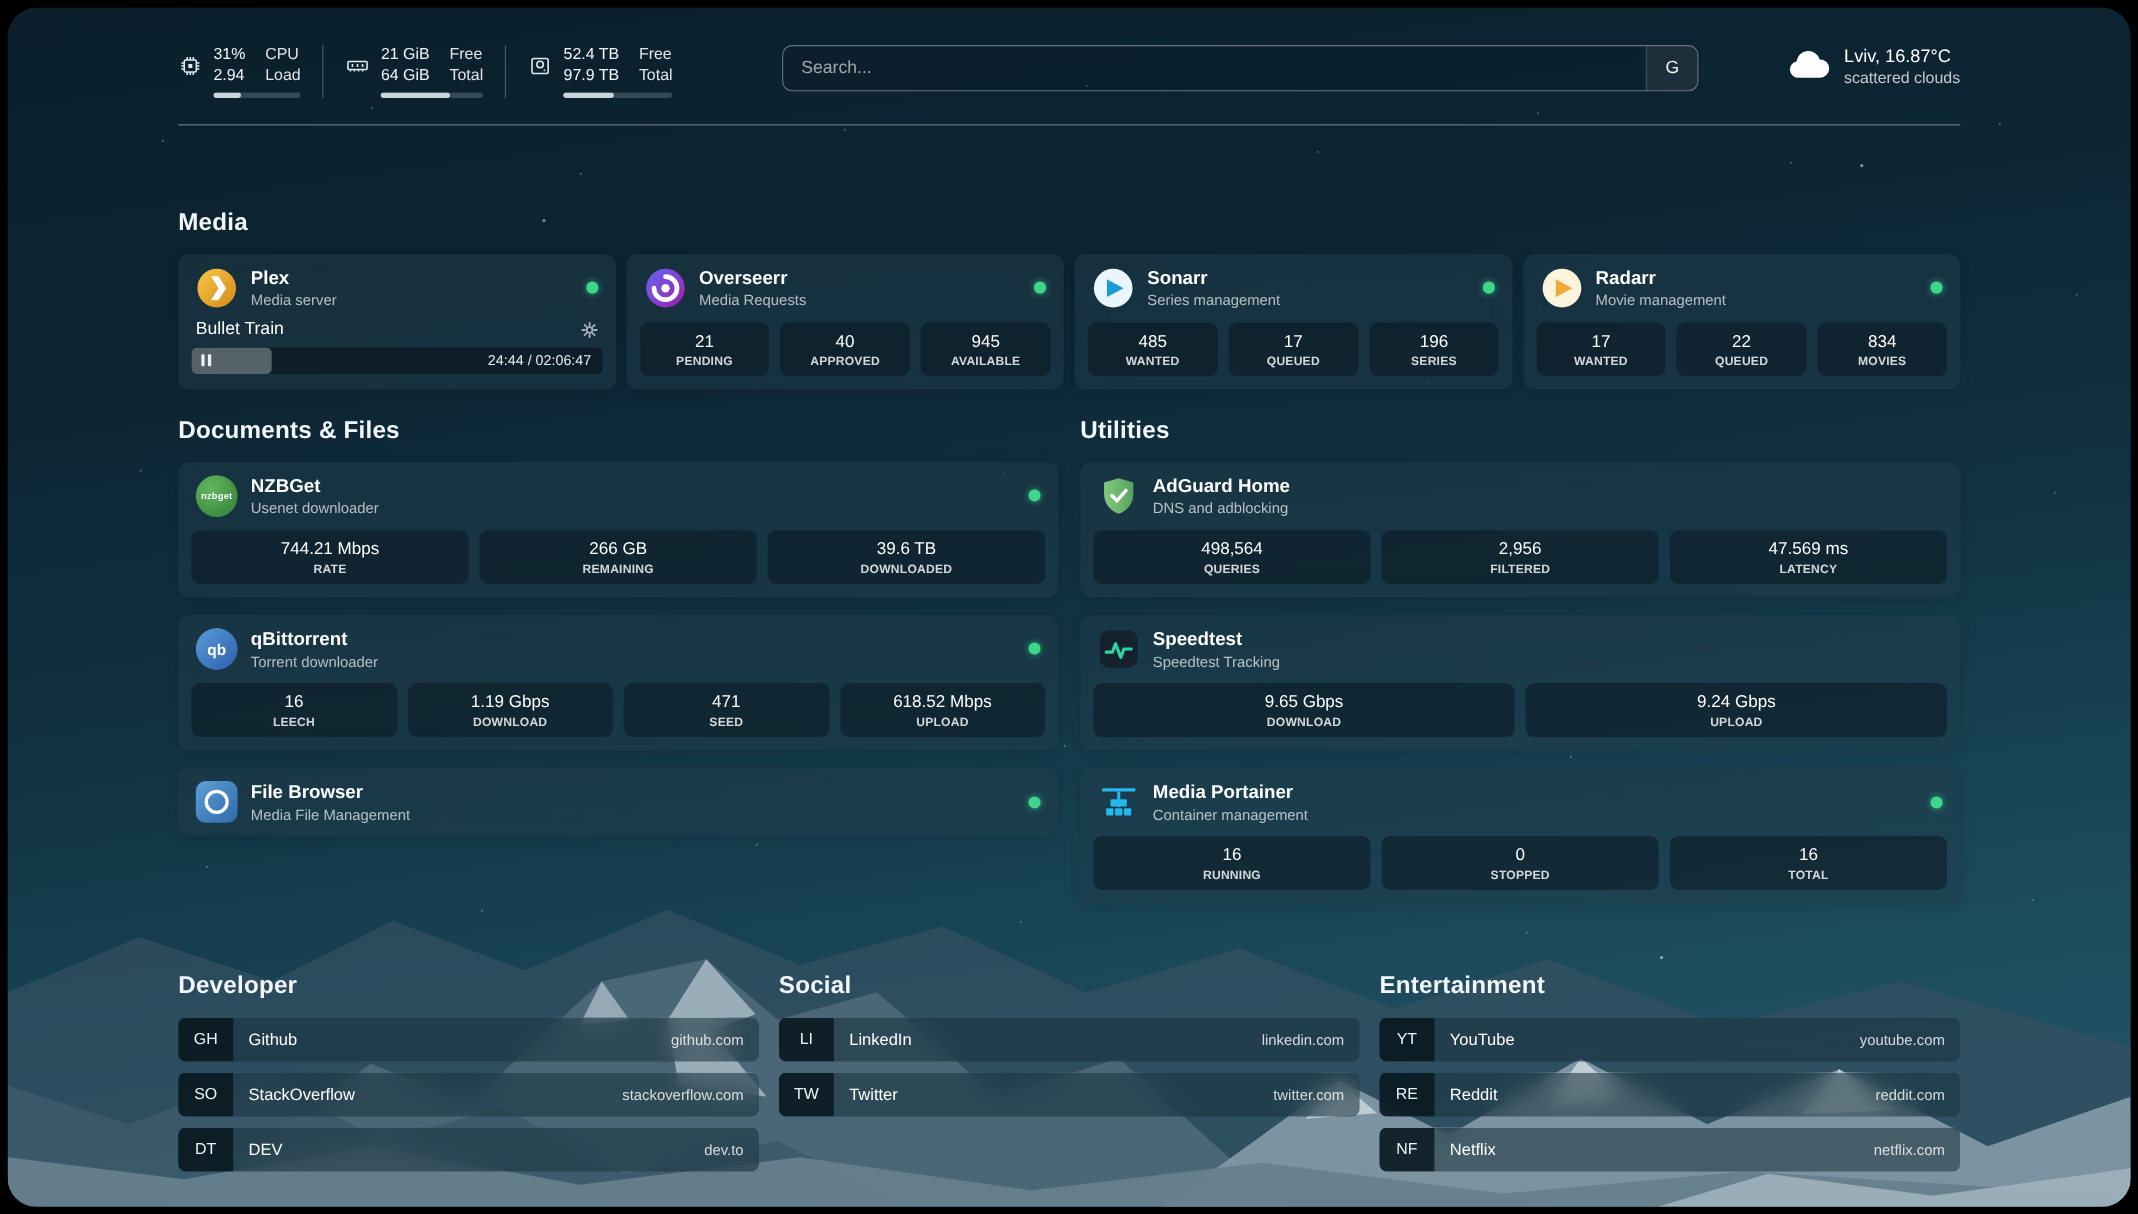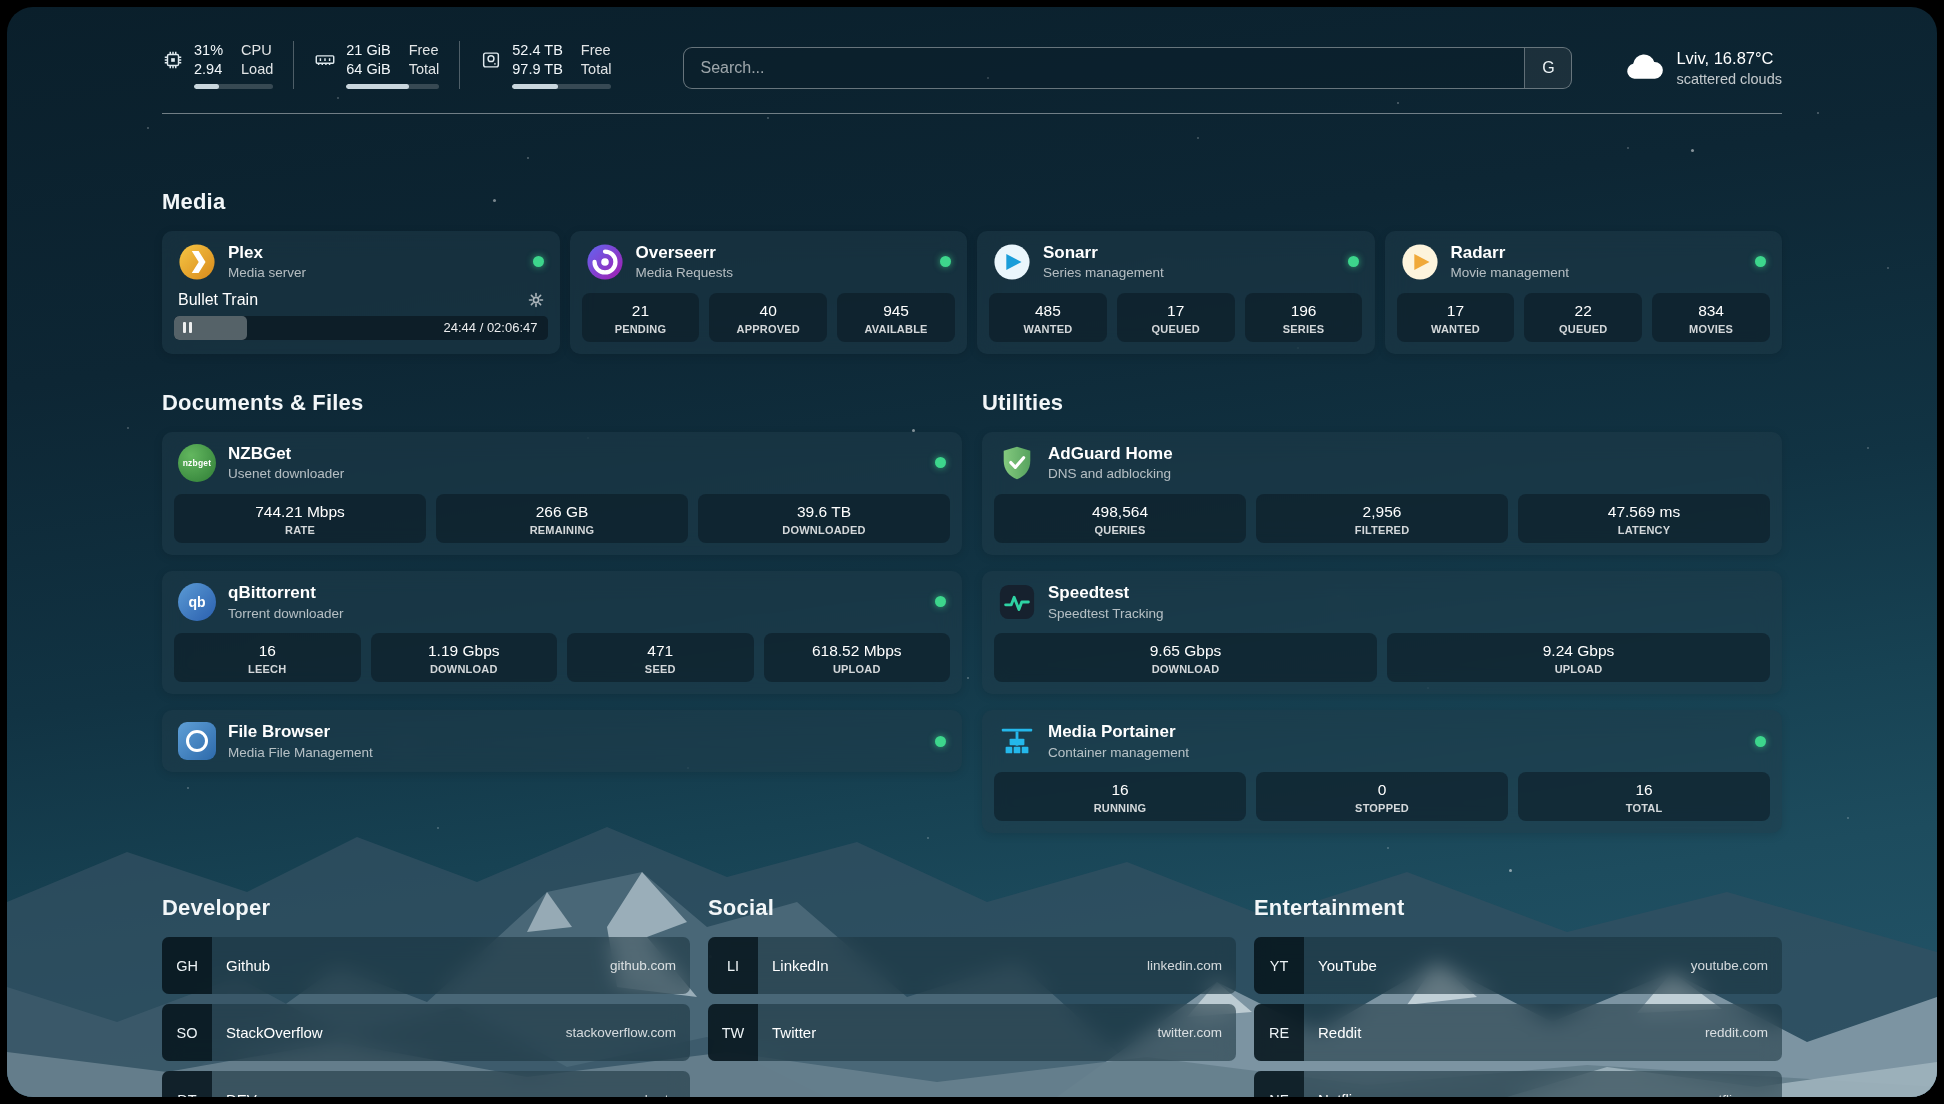--- a/index.html
+++ b/index.html
@@ -30,21 +30,21 @@
     1380px 840px rgba(255,255,255,.25), 1600px 770px rgba(255,255,255,.3), 1840px 810px rgba(255,255,255,.25); }
   .snow2 { width:3px; height:3px; box-shadow:
     396px 736px rgba(255,255,255,.6), 1684px 142px rgba(255,255,255,.5), 905px 422px rgba(255,255,255,.5),
     262px 642px rgba(255,255,255,.55), 1502px 862px rgba(255,255,255,.5), 702px 948px rgba(255,255,255,.5),
     1152px 262px rgba(255,255,255,.5), 486px 192px rgba(255,255,255,.45), 1330px 588px rgba(255,255,255,.5); }
 
   
   .content { position:relative; z-index:5; width:1620px; margin:0 auto; padding-top:34px; }
 
   
-  .topbar { display:flex; align-items:flex-end; }
+  .topbar { display:flex; align-items:flex-start;gap:28px; }
   .sys-group { display:flex; align-items:stretch; }
   .sys { padding:0 20px; border-left:1px solid rgba(255,255,255,.28); }
   .sys:first-child { border-left:none; padding-left:0; }
   .sys-top { display:flex; align-items:center; gap:10px; }
   .sys-icon { color:#e3ecf1; display:flex; flex:none; }
   .sys-cols { display:flex; gap:18px; }
   .sys-col { display:flex; flex-direction:column; font-size:14.5px; line-height:1.3; color:#f2f7fa; }
   .sys-col.labels { color:rgba(255,255,255,.88); }
   .sys-bar { margin:5px 0 0 32px; height:5px; border-radius:3px; background:rgba(255,255,255,.18); overflow:hidden; }
   .sys-bar-fill { display:block; height:100%; background:#c9d6dd; border-radius:3px; }
@@ -93,39 +93,39 @@
   .np-title { font-size:16px; color:#fff; flex:1; }
   .gear-btn { display:flex; cursor:pointer; }
   .player { margin:0 12px 12px; height:24px; background:rgba(8,20,28,.62); border-radius:5px;
     position:relative; display:flex; align-items:center; overflow:hidden; cursor:pointer; }
   .player-fill { position:absolute; left:0; top:0; bottom:0; background:rgba(255,255,255,.3); border-radius:5px; }
   .pause-icon { display:flex; gap:3px; margin-left:9px; position:relative; cursor:pointer; }
   .pause-icon i { display:block; width:3px; height:11px; background:rgba(255,255,255,.9); border-radius:1px; }
   .player-time { margin-left:auto; margin-right:10px; font-size:13px; color:rgba(255,255,255,.92); position:relative; white-space:nowrap; }
 
   
-  .columns { display:flex; gap:20px; margin-top:36px; }
+  .columns { display:flex; gap:20px; margin-top:24px; }
   .col { flex:1; min-width:0; }
   .col .card { margin-top:16px; }
 
   
   .icon-circle { border-radius:50%; width:38px; height:38px; display:flex; align-items:center; justify-content:center; }
   .nzb { background:radial-gradient(circle at 35% 30%, #63b75f, #2f7d36); }
   .nzb span { font-size:8.5px; font-weight:700; color:#fff; letter-spacing:.2px; }
   .qb { background:linear-gradient(135deg,#5b9bd5,#2a5fae); }
   .qb span { font-size:14px; font-weight:700; color:#fff; }
   .fb { border-radius:9px; width:38px; height:38px; background:linear-gradient(135deg,#5f9fd6,#2d6aab);
     display:flex; align-items:center; justify-content:center; }
   .fb-ring { width:16px; height:16px; border:3.5px solid #fff; border-radius:50%; }
 
   
   .bookmarks { display:flex; gap:18px; margin-top:62px; padding-bottom:30px; }
   .bm-col { flex:1; min-width:0; }
   .bm-rows { margin-top:16px; }
-  .bm-row { display:flex; align-items:center; height:57px; margin-bottom:10px;
+  .bm-row { display:flex; align-items:center; height:40px; margin-bottom:10px;
     background:rgba(24,49,61,.55); border-radius:7px; overflow:hidden; backdrop-filter:blur(10px); cursor:pointer; }
   .bm-abbr { width:50px; align-self:stretch; display:flex; align-items:center; justify-content:center;
     background:rgba(7,19,27,.78); color:#edf3f6; font-size:14.5px; flex:none; }
   .bm-name { margin-left:14px; font-size:15px; color:#fff; white-space:nowrap; }
   .bm-url { margin-left:auto; margin-right:14px; font-size:13.5px; color:rgba(255,255,255,.8); white-space:nowrap; }
 </style>
 </head>
 <body>
 
 <div class="screen">

